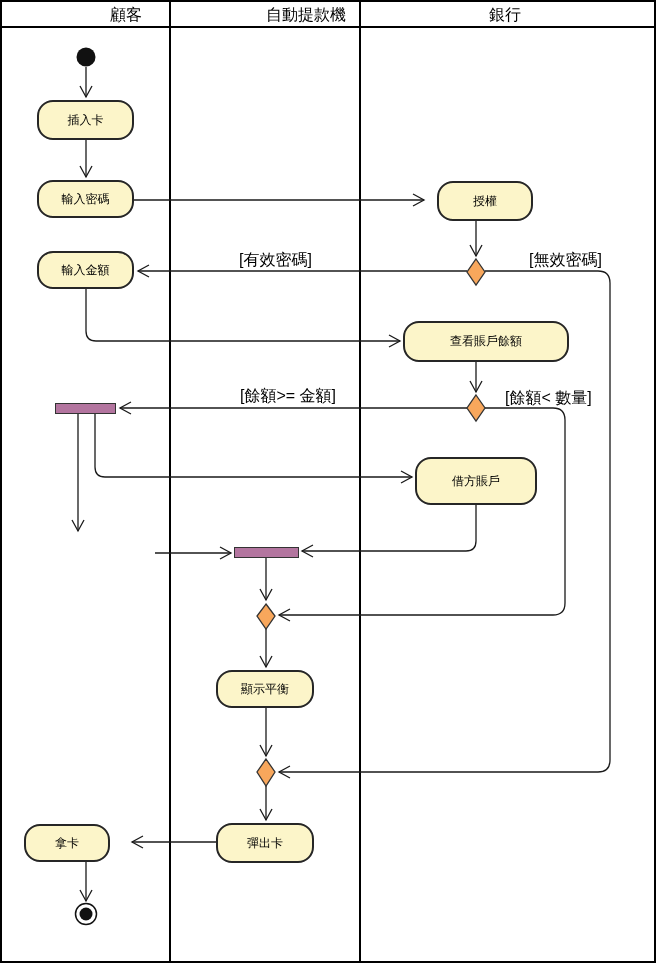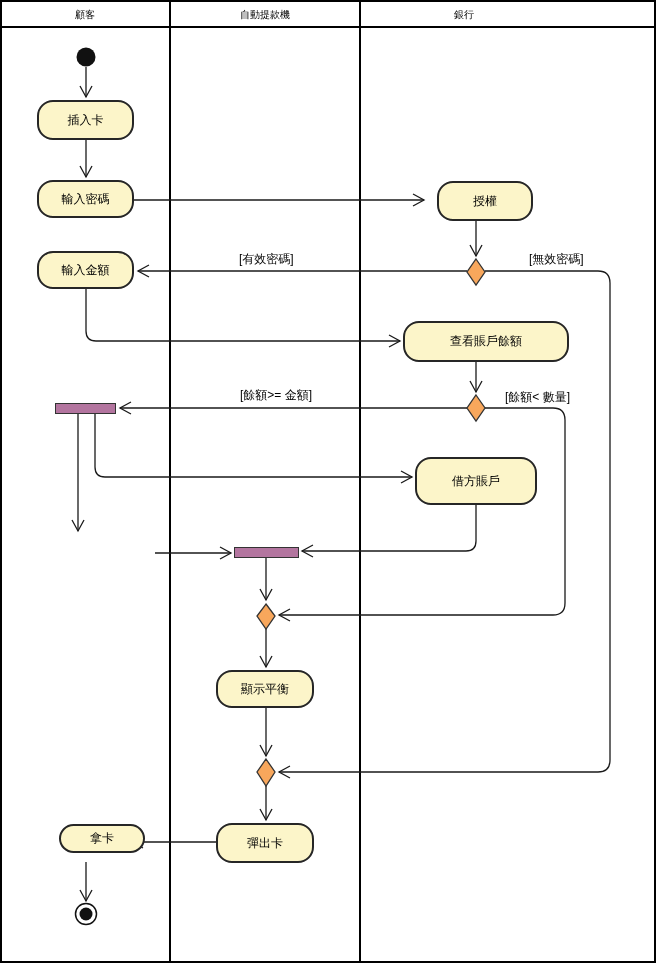--- a/index.html
+++ b/index.html
@@ -10,21 +10,21 @@
     font-family:"Liberation Sans","DejaVu Sans",sans-serif;
     color:#000;
     overflow:hidden;
   }
   .outer-border{position:absolute;inset:0;border:2px solid #000;pointer-events:none;z-index:6;}
   .vline{position:absolute;top:0;bottom:0;width:2px;background:#000;z-index:1;}
   .header-line{position:absolute;top:26px;left:0;right:0;height:2px;background:#000;z-index:1;}
   .lane-label{
     position:absolute;top:6px;height:18px;
     display:flex;align-items:center;justify-content:center;
-    font-size:10px;z-index:2;
+    font-size:16px;z-index:2;padding-left:41px;
   }
   .edges{position:absolute;left:0;top:0;z-index:2;}
   .activity{
     position:absolute;z-index:3;
     background:#fcf5c9;
     border:2px solid #262626;
     border-radius:16px;
     display:flex;align-items:center;justify-content:center;
     font-size:12px;
     box-sizing:border-box;
@@ -32,21 +32,21 @@
     font-family:Liberation Mono, monospace;
   }
   .bar{
     position:absolute;z-index:3;
     background:#b3759f;
     border:1.5px solid #333333;
     box-sizing:border-box;
   }
   .guard{
     position:absolute;z-index:4;
-    font-size:12px;line-height:13px;white-space:nowrap;
+    font-size:16px;line-height:13px;white-space:nowrap;
   }
 </style>
 </head>
 <body>
 
 <div class="diagram">
 
   <div class="outer-border"></div>
   <div class="vline" style="left:169px"></div>
   <div class="vline" style="left:359px"></div>
@@ -102,21 +102,21 @@
   </svg>
 
   <div class="activity" style="left:37px;top:100px;width:97px;height:40px">插入卡</div>
   <div class="activity" style="left:37px;top:180px;width:97px;height:38px">輸入密碼</div>
   <div class="activity" style="left:37px;top:251px;width:97px;height:38px">輸入金額</div>
   <div class="activity" style="left:437px;top:181px;width:96px;height:40px">授權</div>
   <div class="activity" style="left:403px;top:321px;width:166px;height:41px">查看賬戶餘額</div>
   <div class="activity" style="left:415px;top:457px;width:122px;height:48px">借方賬戶</div>
   <div class="activity" style="left:216px;top:670px;width:98px;height:38px">顯示平衡</div>
   <div class="activity" style="left:216px;top:823px;width:98px;height:40px">彈出卡</div>
-  <div class="activity" style="left:59px;top:824px;width:86px;height:29px">拿卡</div>
+  <div class="activity" style="left:24px;top:824px;width:86px;height:38px">拿卡</div>
 
   <div class="bar" style="left:55px;top:403px;width:61px;height:11px"></div>
   <div class="bar" style="left:234px;top:547px;width:65px;height:11px"></div>
 
   <div class="guard" style="left:239px;top:253px">[有效密碼]</div>
   <div class="guard" style="left:529px;top:253px">[無效密碼]</div>
   <div class="guard" style="left:240px;top:389px">[餘額&gt;= 金額]</div>
   <div class="guard" style="left:505px;top:391px">[餘額&lt; 數量]</div>
 
 </div>

